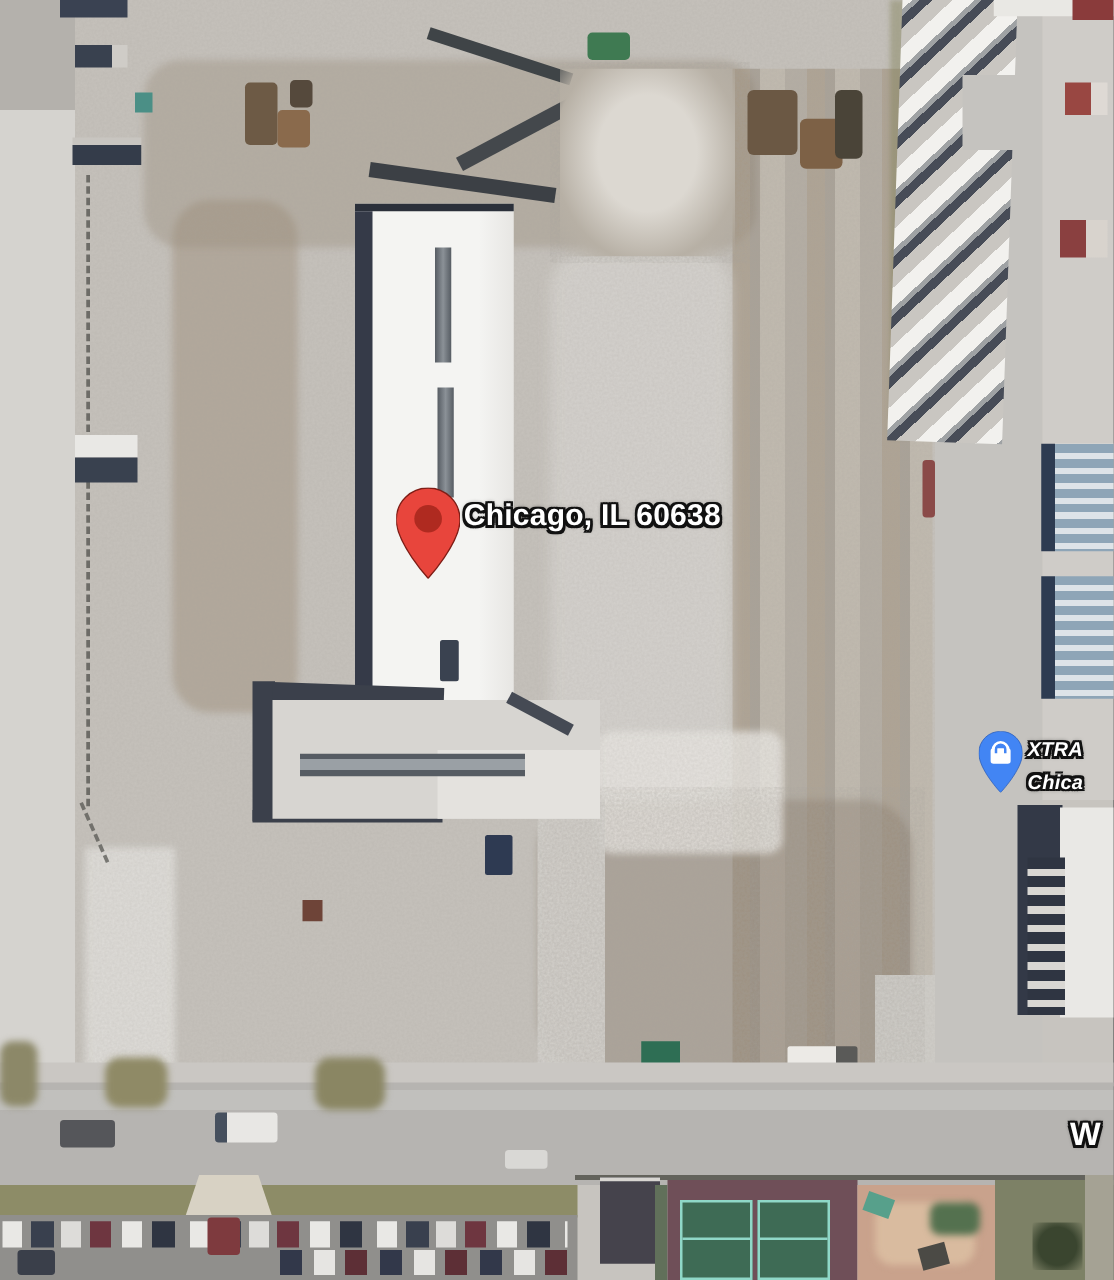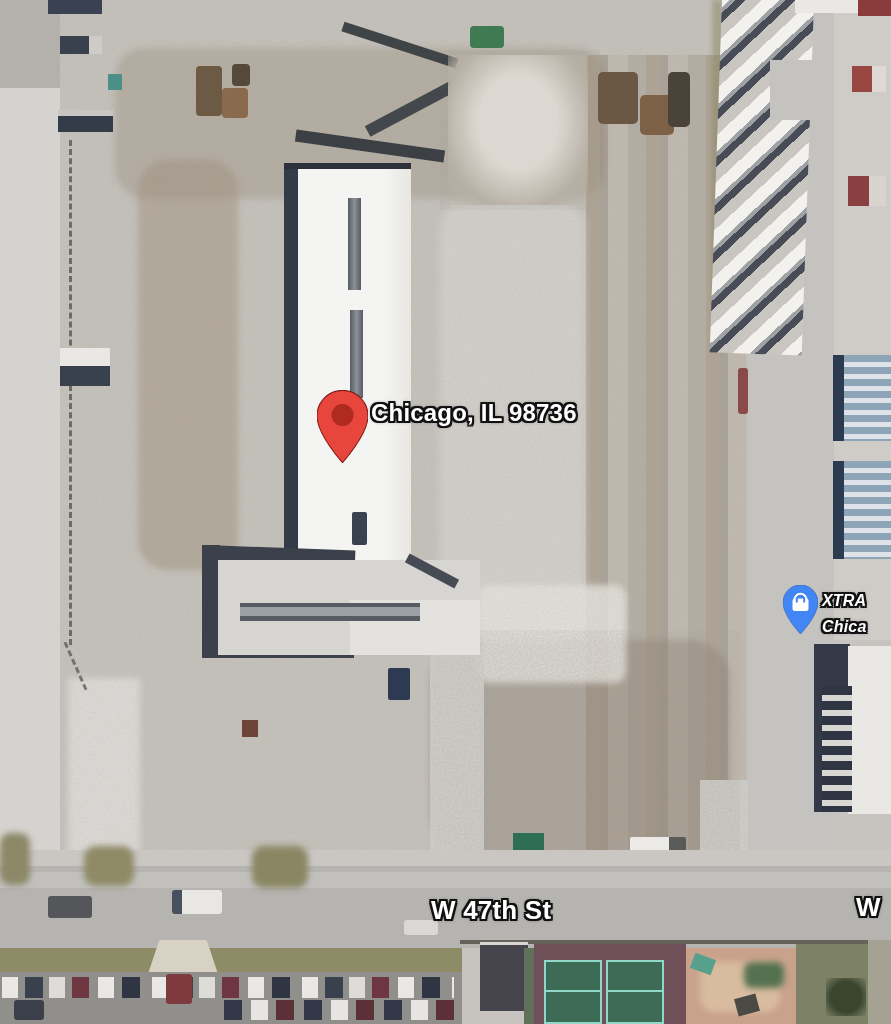--- a/index.html
+++ b/index.html
@@ -141,31 +141,30 @@
   <div class="abs" style="left:686px;top:948px;width:110px;height:76px;background:#c9a28c;"></div>
   <div class="abs soft" style="left:700px;top:962px;width:80px;height:50px;background:#d9bb9f;border-radius:14px;"></div>
   <div class="abs" style="left:692px;top:956px;width:22px;height:16px;background:#57a08b;transform:rotate(20deg);"></div>
   <div class="abs soft" style="left:744px;top:962px;width:40px;height:26px;background:#54714f;border-radius:8px;"></div>
   <div class="abs" style="left:736px;top:996px;width:22px;height:18px;background:#4b4a45;transform:rotate(-15deg);"></div>
 
   <div class="abs" style="left:796px;top:944px;width:95px;height:80px;background:#7d8166;"></div>
   <div class="abs" style="left:826px;top:978px;width:40px;height:38px;background:radial-gradient(circle,#3a452f 0 55%,rgba(58,69,47,0) 100%);"></div>
   <div class="abs" style="left:868px;top:940px;width:23px;height:84px;background:#a5a294;"></div>
 
-  <div class="lbl" style="left:431px;top:895px;font-size:26px;">W 47th St</div>
   <div class="lbl" style="left:856px;top:892px;font-size:26px;">W</div>
 
   <div class="abs" style="left:317px;top:390px;width:51px;height:73px;">
     <svg width="51" height="73" viewBox="0 0 24 34">
       <path d="M12 0C5.37 0 0 5.37 0 12c0 8.8 12 22 12 22s12-13.2 12-22C24 5.37 18.63 0 12 0z" stroke="#7e1d16" stroke-width="0.5" fill="#E8453C"></path>
       <circle cx="12" cy="11.6" r="5.2" fill="#AF2A20"></circle>
     </svg>
   </div>
   <div class="lbl" style="left:371px;top:399px;font-size:24px;line-height:28px;">
-    <div>Chicago, IL 98736</div>
+    <div>Chicago, IL 60638</div>
   </div>
 
   <div class="abs" style="left:783px;top:585px;width:35px;height:49px;">
     <svg width="35" height="49" viewBox="0 0 35 49">
       <path d="M17.5 0C7.8 0 0 7.8 0 17.5 0 30.5 17.5 49 17.5 49S35 30.5 35 17.5C35 7.8 27.2 0 17.5 0z" stroke="#2a5cb8" stroke-width="0.6" fill="#4285F4"></path>
       <path d="M11.5 15 a6 6 0 0 1 12 0" fill="none" stroke="#ffffff" stroke-width="2.4"></path>
       <rect x="9.5" y="13.5" width="16" height="12.5" rx="2.2" fill="#ffffff"></rect>
       <path d="M13.8 17.5 v-3 a3.7 3.7 0 0 1 7.4 0 v3" fill="none" stroke-width="2" stroke="#4285F4"></path>
     </svg>
   </div>

